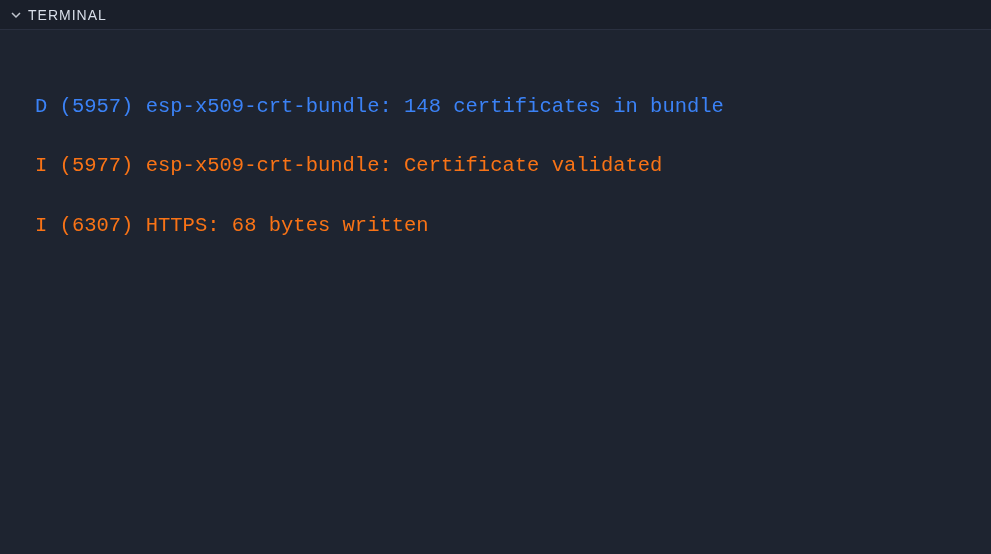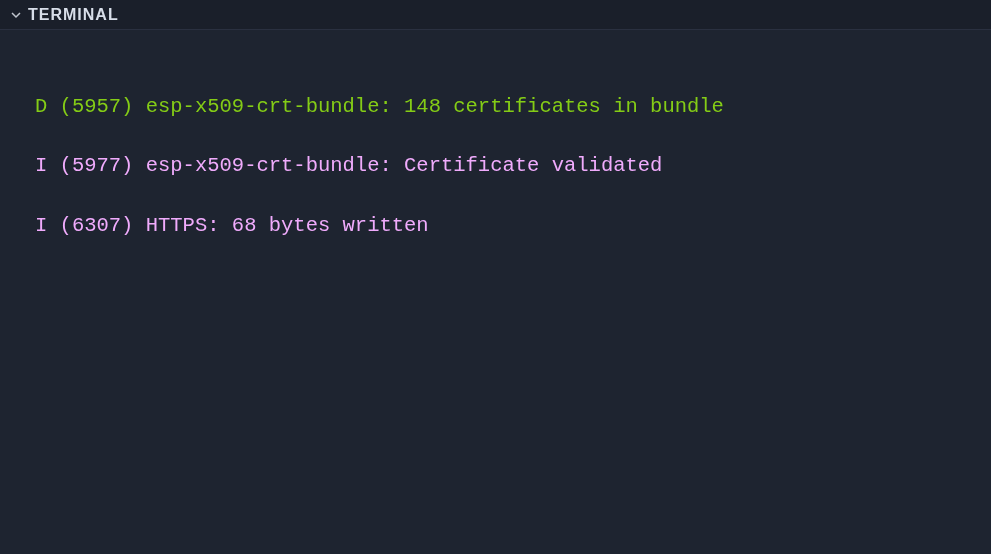--- a/index.html
+++ b/index.html
@@ -25,39 +25,39 @@
     }
     .terminal-header .chevron {
       color: #c0c5ce;
       margin-right: 6px;
       font-size: 11px;
       display: inline-flex;
       align-items: center;
     }
     .terminal-header .title {
       color: #d8dee9;
-      font-size: 16px;
-      font-weight: bold;
+      font-size: 14px;
+      font-weight: normal;
       letter-spacing: 1px;
       font-family: -apple-system, BlinkMacSystemFont, 'Segoe UI', sans-serif;
     }
     .terminal-body {
       padding: 32px 20px 20px 35px;
       font-size: 20.5px;
       line-height: 1.45;
       white-space: pre;
     }
     .line {
       display: block;
     }
     .green {
-      color: #f0abfc;
+      color: #f97316;
     }
     .gray {
-      color: #84cc16;
+      color: #3b82f6;
     }
   </style>
 </head>
 <body>
 
 <div class="terminal-header">
   <span class="chevron">
     <svg width="12" height="12" viewBox="0 0 12 12" fill="none">
       <path d="M2 4 L6 8 L10 4" stroke="#c0c5ce" stroke-width="1.5" fill="none"></path>
     </svg>

